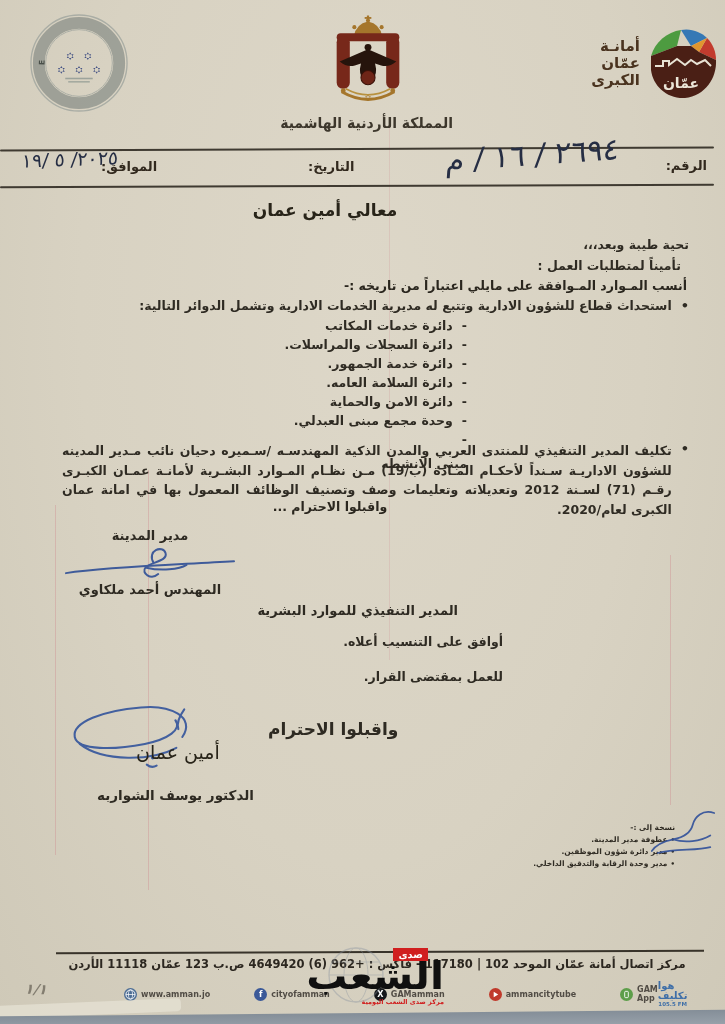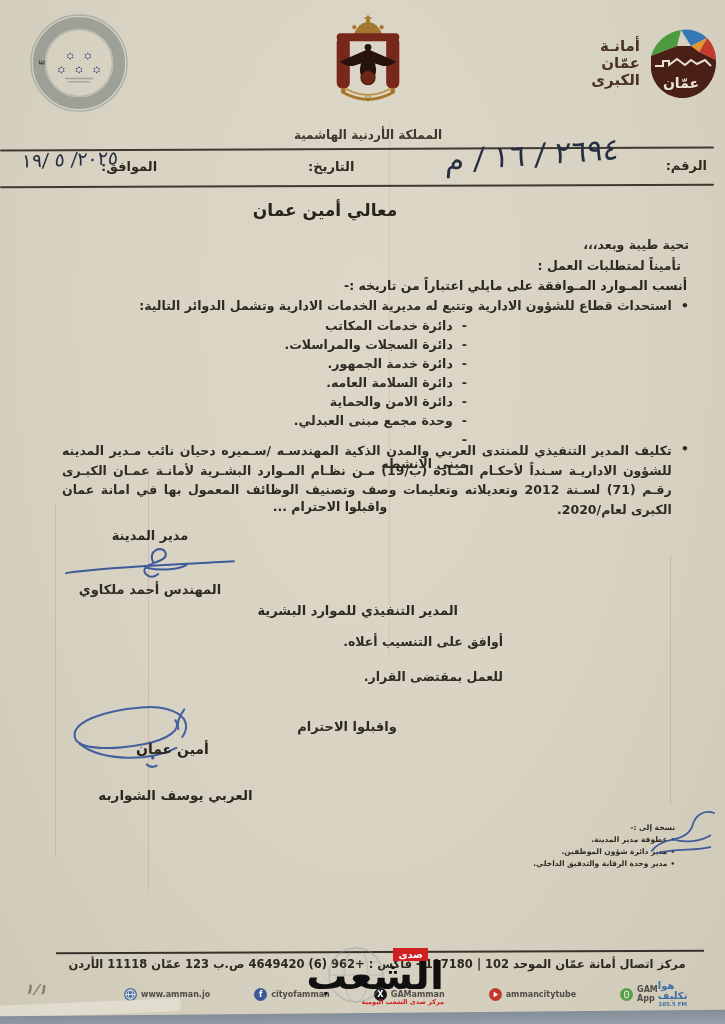--- a/index.html
+++ b/index.html
@@ -12,21 +12,21 @@
   }
   .abs{position:absolute;}
   .nowrap{white-space:nowrap;}
   .ln{font-size:12.5px;font-weight:600;color:#2f2b23;}
   .bold{font-weight:800;color:#2a261e;}
   .center{text-align:center;}
 
   
   .seal{left:28px;top:12px;width:102px;height:102px;opacity:.92;}
   .coa{left:283px;top:14px;width:170px;text-align:center;}
-  .coa-caption{font-size:12px;font-weight:800;color:#3d372c;letter-spacing:-.4px;margin-top:14px;white-space:nowrap;transform:scaleY(1.05);}
+  .coa-caption{font-size:14px;font-weight:800;color:#3d372c;letter-spacing:-.4px;margin-top:1px;white-space:nowrap;transform:scaleY(1.05);}
   .gam{right:8px;top:26px;display:flex;direction:ltr;align-items:center;gap:7px;}
   .gam-text{text-align:right;font-size:15px;line-height:17px;font-weight:800;color:#4a331f;}
   
   .rule{background:#3f3a31;height:2px;border-radius:1px;}
   .ref-top{left:0;top:148px;width:714px;transform:rotate(-.25deg);}
   .ref-bot{left:0;top:185px;width:714px;transform:rotate(-.2deg);}
   .ref-label{font-size:13px;font-weight:800;color:#32291e;}
   .hand{font-weight:500;color:#262e44;}
   .ref-num-val{left:400px;top:137px;width:265px;font-size:30px;text-align:center;transform:rotate(-4deg) skewX(-8deg);letter-spacing:2px;}
   .ref-mwfq-val{left:0;top:148px;width:140px;font-size:19px;text-align:center;transform:rotate(-2deg) skewX(-6deg);letter-spacing:1px;}
@@ -39,23 +39,23 @@
   .para{text-align:justify;line-height:19.5px;margin:0;}
   .closing1{left:235px;top:499px;width:190px;}
 
   
   .sig1{left:52px;top:528px;width:196px;text-align:center;}
   .sig-title{font-size:13px;font-weight:800;}
   .sig-name{font-size:13px;font-weight:800;margin-top:-7px;}
   .hr-title{left:263px;top:603px;width:195px;font-size:13px;font-weight:800;text-align:center;}
   .approve1{right:222px;top:634px;}
   .approve2{right:222px;top:669px;}
-  .closing2{left:268px;top:719px;width:158px;font-size:13px;font-weight:800;text-align:center;}
+  .closing2{left:268px;top:719px;width:158px;font-size:17px;font-weight:800;text-align:left;}
   .sig2-svg{left:56px;top:699px;}
-  .mayor-title{left:136px;top:741px;font-size:14px;font-weight:700;color:#282419;}
+  .mayor-title{left:136px;top:741px;font-size:19px;font-weight:400;color:#282419;}
   .mayor-name{left:73px;top:787px;width:205px;font-size:13.5px;font-weight:800;text-align:center;}
 
   
   .copies{right:50px;top:822px;width:152px;font-size:7.5px;font-weight:700;color:#2f2b23;line-height:1.6;}
   .copies .row{display:flex;gap:3px;align-items:flex-start;}
   .sq::before{content:'•';font-size:7px;}
   .copies-sig{left:644px;top:807px;}
 
   
   .footer-rule{left:56px;top:951px;width:648px;height:1.6px;background:#38332a;transform:rotate(-.2deg);}
@@ -237,21 +237,21 @@
   <svg class="abs sig2-svg" viewBox="0 0 150 78" width="148" height="78">
     <g fill="none" stroke="#33549c" stroke-width="2.1" stroke-linecap="round" opacity=".9">
       <path d="M128,38 C142,18 116,5 86,8 C48,11 16,23 19,38 C22,52 60,51 90,45 C114,40 128,30 121,21"></path>
       <path d="M24,45 C48,64 98,62 122,49"></path>
       <path d="M130,10 C125,17 122,24 124,30"></path>
       <path d="M92,66 q5,4 10,1"></path>
     </g>
     <circle cx="98" cy="59" r="1.7" fill="#33549c"></circle>
   </svg>
   <div class="abs mayor-title nowrap">أمين عمان</div>
-  <div class="abs mayor-name nowrap">العربي يوسف الشواربه</div>
+  <div class="abs mayor-name nowrap">الدكتور يوسف الشواربه</div>
 
   <div class="abs copies">
     <div>نسخة إلى :-</div>
     <div class="row">
         <span class="sq"></span>
         <span>عطوفة مدير المدينة.</span>
       </div>
     <div class="row">
         <span class="sq"></span>
         <span>مدير دائرة شؤون الموظفين.</span>

